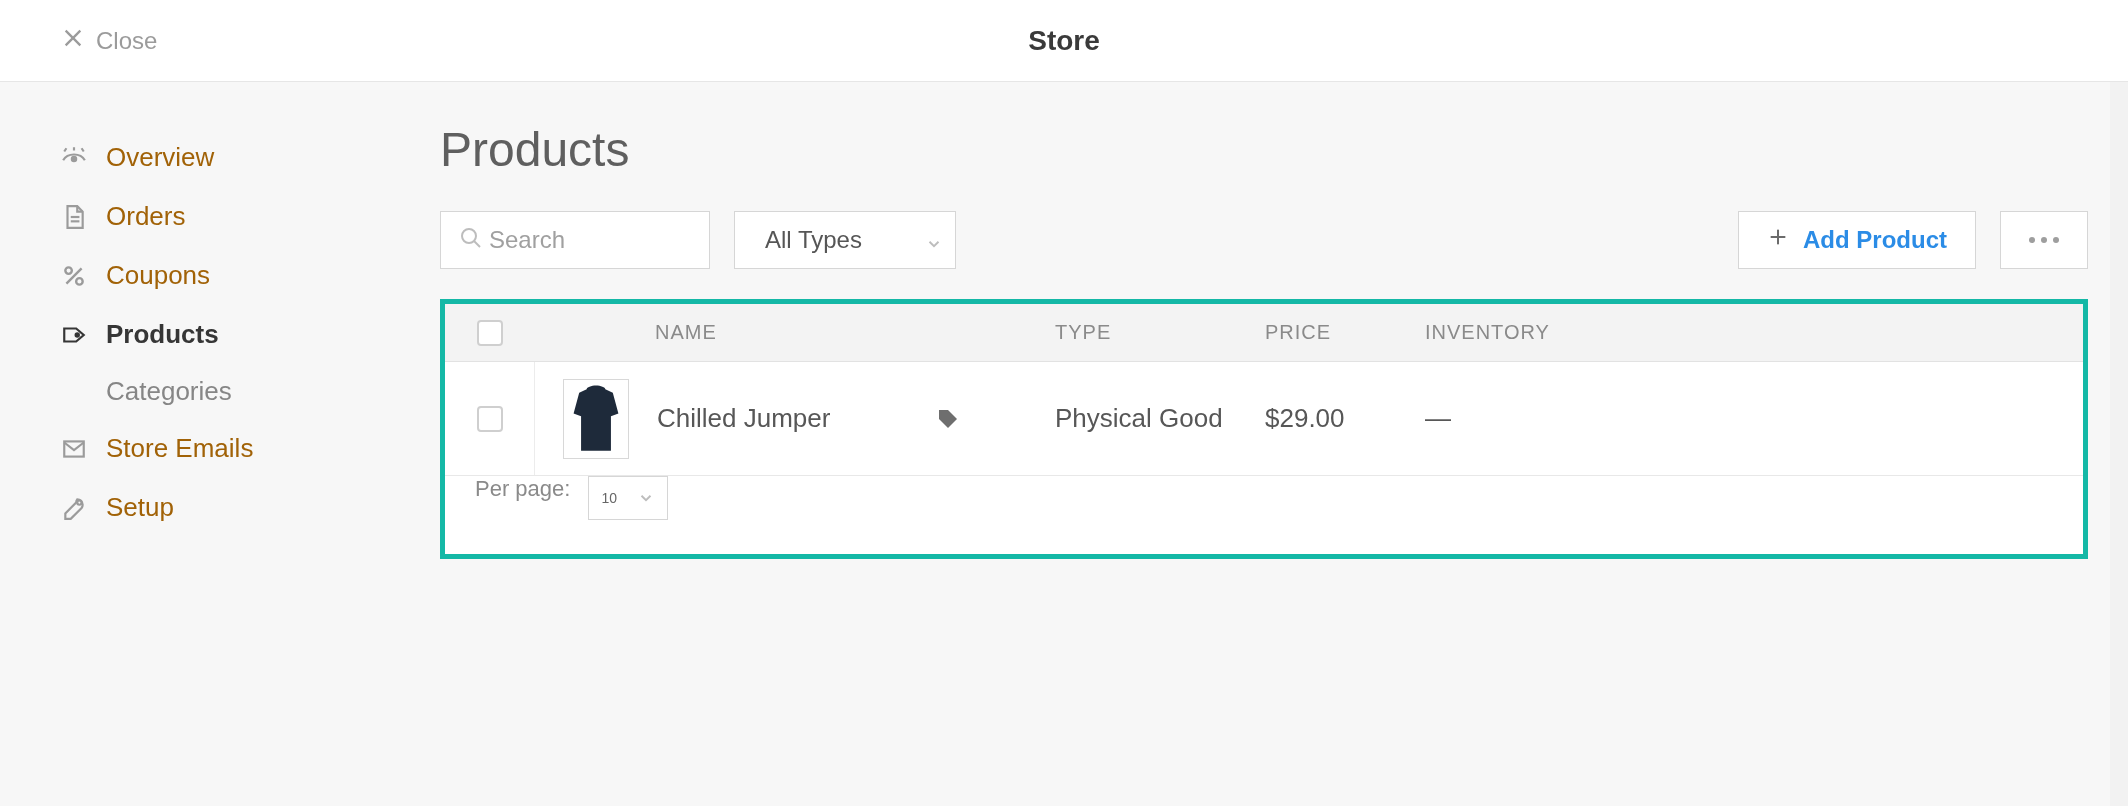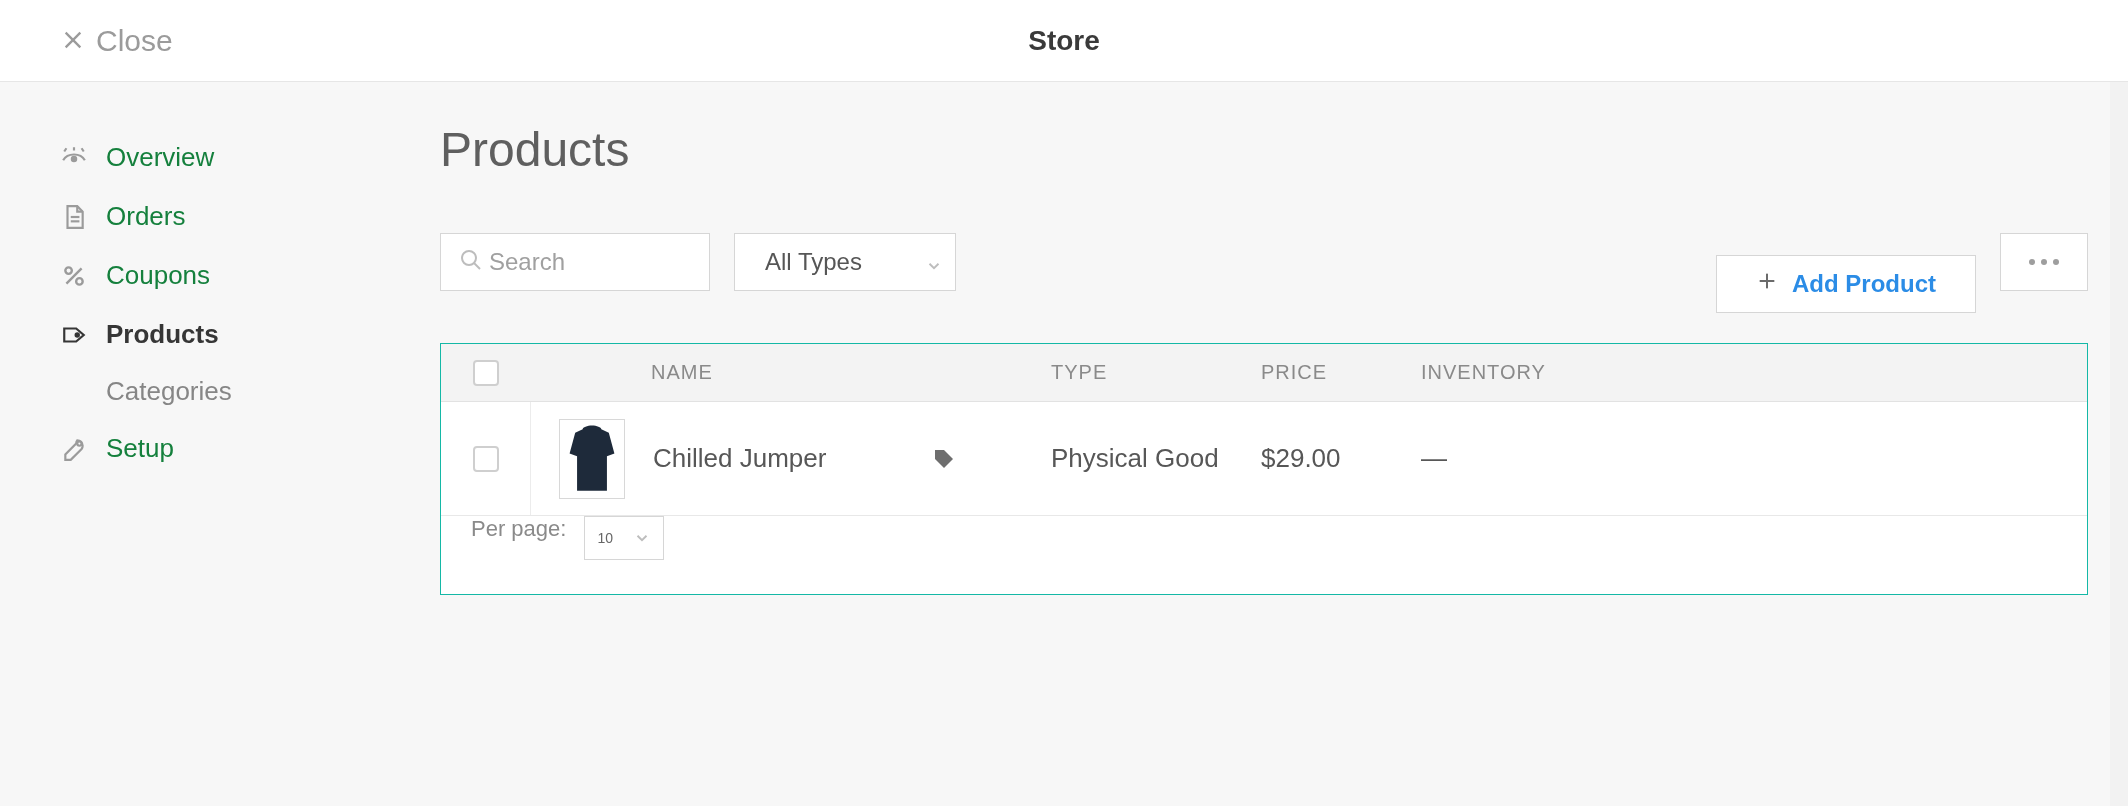--- a/index.html
+++ b/index.html
@@ -21,21 +21,21 @@
   }
   .close-btn {
     position: absolute;
     left: 62px;
     top: 50%;
     transform: translateY(-50%);
     display: flex;
     align-items: center;
     gap: 12px;
     color: #9b9b9b;
-    font-size: 30px;
+    font-size: 24px;
     cursor: pointer;
     font-weight: 400;
   }
   .close-btn svg { width: 22px; height: 22px; stroke: #9b9b9b; stroke-width: 2.5; }
   .header-title {
     position: absolute;
     left: 50%;
     top: 50%;
     transform: translate(-50%, -50%);
     font-size: 28px;
@@ -53,21 +53,21 @@
   
   .sidebar {
     width: 440px;
     padding: 46px 0 0 60px;
   }
   .side-item {
     display: flex;
     align-items: center;
     gap: 18px;
     font-size: 26px;
-    color: #15803d;
+    color: #a16207;
     padding: 14px 0;
     cursor: pointer;
     font-weight: 400;
   }
   .side-item.active { color: #363636; font-weight: 700; }
   .side-item .icon-slot {
     width: 28px;
     height: 28px;
     display: flex;
     align-items: center;
@@ -143,45 +143,44 @@
 
   .spacer { flex: 1; }
 
   .add-btn {
     height: 58px;
     border: 1px solid #d6d6d6;
     background: #fff;
     display: flex;
     align-items: center;
     gap: 14px;
-    padding: 0 39px;
+    padding: 0 28px;
     font-size: 24px;
     font-weight: 600;
     color: #2b8ce6;
     cursor: pointer;
-    margin-top: 44px;
   }
   .add-btn svg { width: 22px; height: 22px; stroke: #6b6b6b; stroke-width: 2.2; }
 
   .more-btn {
     width: 88px;
     height: 58px;
     border: 1px solid #d6d6d6;
     background: #fff;
     display: flex;
     align-items: center;
     justify-content: center;
     cursor: pointer;
     gap: 6px;
   }
   .more-btn .dot { width: 6px; height: 6px; background: #9e9e9e; border-radius: 50%; }
 
   
   .table {
-    border: 1px solid #14b8a6;
+    border: 5px solid #14b8a6;
     background: #fff;
     width: 100%;
   }
   .thead {
     display: flex;
     align-items: center;
     height: 58px;
     background: #f3f3f3;
     border-bottom: 1px solid #e2e2e2;
     font-size: 20px;
@@ -320,20 +319,29 @@
           <path d="M3 6 H14 L21 12 L14 18 H3 Z"></path>
             <circle cx="15" cy="12" r="1.5" fill="#363636"></circle>
         </svg>
       </span>
       <span>Products</span>
     </div>
     <div class="side-sub">
       <span>Categories</span>
     </div>
 
+    <div class="side-item">
+      <span class="icon-slot">
+        <svg viewBox="0 0 24 24" fill="none" stroke="#9b9b9b" stroke-width="2">
+          <rect x="3" y="5" width="18" height="14"></rect>
+            <path d="M3 6 L12 13 L21 6"></path>
+        </svg>
+      </span>
+      <span>Store Emails</span>
+    </div>
 
     <div class="side-item">
       <span class="icon-slot">
         <svg viewBox="0 0 24 24" fill="none" stroke="#9b9b9b" stroke-width="2">
           <path d="M15 4 a5 5 0 0 1 5 5 a5 5 0 0 1 -1 3 L9 22 L4 22 L4 17 L14 7 a5 5 0 0 1 1 -3 Z"></path>
           <circle cx="17" cy="7" r="2"></circle>
         </svg>
       </span>
       <span>Setup</span>
     </div>

